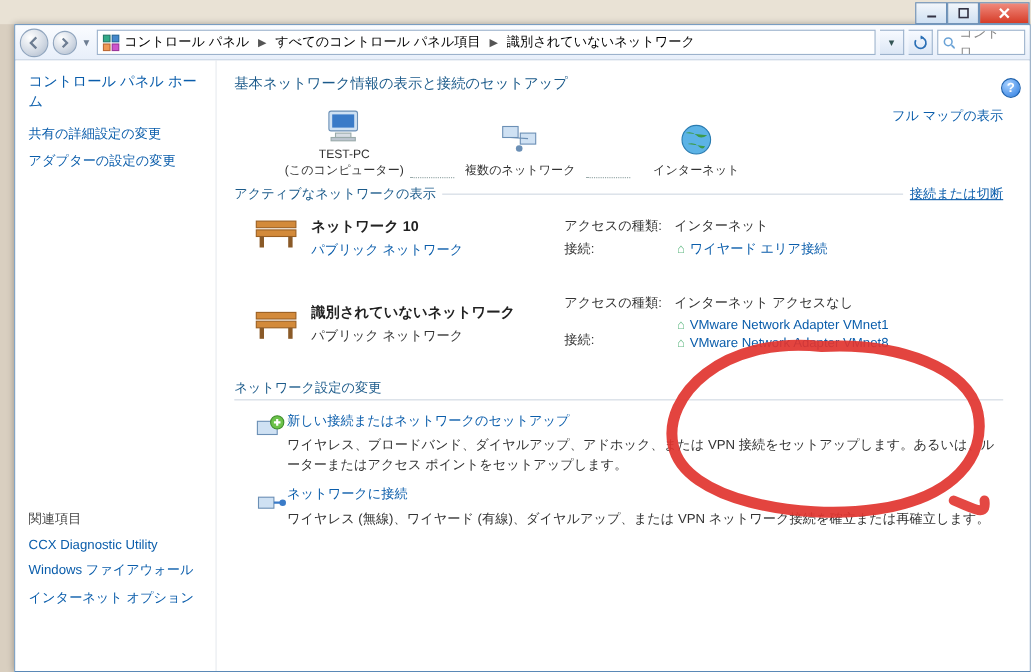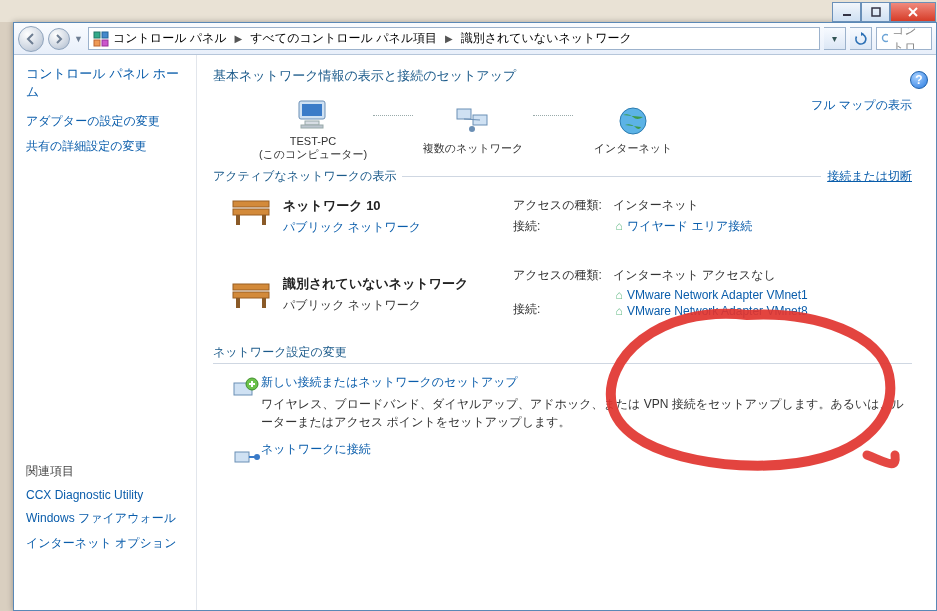--- a/index.html
+++ b/index.html
@@ -78,21 +78,21 @@
   }
   .crumb { color:#000; white-space:nowrap; }
   .crumb-sep { color:#555; margin:0 4px; font-size:10px; }
   .addr-dd, .addr-refresh {
     width:22px; height:23px; border:1px solid #9cb2cc; border-left:none;
     background:linear-gradient(#f7faff,#dce7f5);
     display:flex; align-items:center; justify-content:center;
     font-size:10px; color:#355;
   }
   .search-box {
-    width:56px; height:23px; border:1px solid #9cb2cc;
+    width:80px; height:23px; border:1px solid #9cb2cc;
     background:#fff;
     display:flex; align-items:center;
     padding:0 4px;
     color:#888;
     gap:4px;
     overflow:hidden;
   }
   
   .body-row { display:flex; height: calc(100% - 32px); }
   .sidebar {
@@ -108,21 +108,21 @@
   .content {
     flex:1;
     background:#fff;
     padding: 12px 24px 12px 16px;
     color:#1b4b2a;
     overflow:hidden;
     position:relative;
   }
   .sec-title { color:#1b5a8a; font-size:13px; margin-bottom:10px; }
   
-  .map-row { display:flex; align-items:center; gap:0; margin: 6px 0 2px 40px; position:relative; }
+  .map-row { display:flex; align-items:flex-end; gap:0; margin: 6px 0 2px 40px; position:relative; }
   .map-node { width:120px; text-align:center; font-size:11px; color:#333; }
   .map-node .iconbox { height:40px; display:flex; align-items:center; justify-content:center; }
   .map-line { flex:0 0 40px; border-top:1px dotted #9aa; margin-top:-26px; }
   .full-map-link { position:absolute; right:0; top:2px; color:#0a5dab; font-size:12px; }
   
   .active-row { display:flex; align-items:center; margin-top:6px; }
   .active-title { color:#1b5a8a; font-size:12px; }
   .active-line { flex:1; border-bottom:1px solid #cfd7e2; margin:0 6px; }
   .active-link { color:#0a5dab; font-size:12px;text-decoration:underline; }
   .netblock { display:flex; margin-top:12px; }
@@ -234,22 +234,22 @@
           <line x1="8" y1="8" x2="11" y2="11" stroke="#6ba3d6" stroke-width="1.6"></line>
         </svg>
       <span>コントロ...</span>
     </div>
   </div>
 
   <div class="body-row">
 
     <div class="sidebar">
       <div class="home-link">コントロール パネル ホーム</div>
+      <div class="task-link">共有の詳細設定の変更</div>
       <div class="task-link">アダプターの設定の変更</div>
-      <div class="task-link">共有の詳細設定の変更</div>
       <div class="sidebar-spacer"></div>
       <div class="rel-header">関連項目</div>
       <div class="task-link">CCX Diagnostic Utility</div>
       <div class="task-link">Windows ファイアウォール</div>
       <div class="task-link">インターネット オプション</div>
     </div>
 
     <div class="content">
       <div class="sec-title">基本ネットワーク情報の表示と接続のセットアップ</div>
 
@@ -386,18 +386,19 @@
       <div class="set-item">
         <div class="icon">
           <svg width="28" height="28">
               <rect x="3" y="10" width="14" height="10" fill="#cfe1f3" stroke="#6b8fb5"></rect>
               <path d="M17 15 L25 15" stroke="#3a7bc8" stroke-width="2"></path>
               <circle cx="25" cy="15" r="3" fill="#3a7bc8"></circle>
             </svg>
         </div>
         <div>
           <div class="link">ネットワークに接続</div>
+          <div class="desc">ワイヤレス (無線)、ワイヤード (有線)、ダイヤルアップ、または VPN ネットワーク接続を確立または再確立します。</div>
         </div>
       </div>
 
     </div>
   </div>
 </div>
 
 </body></html>

